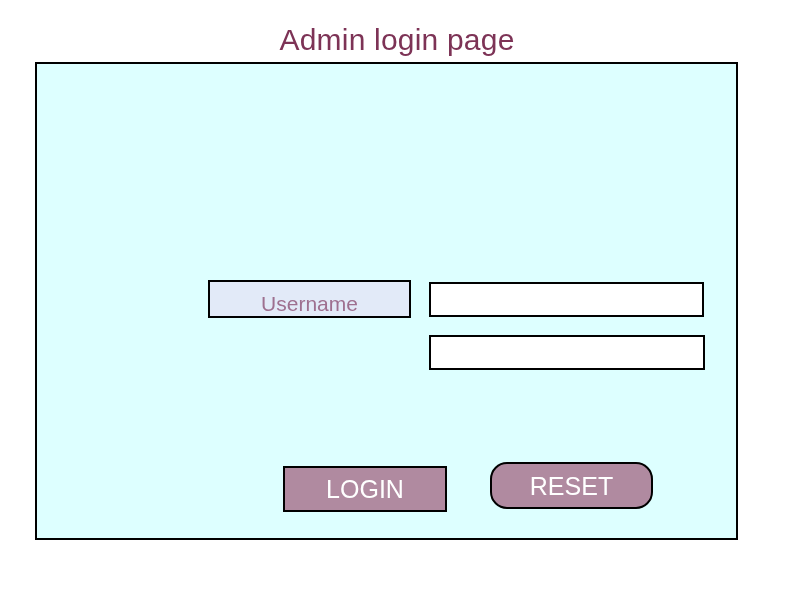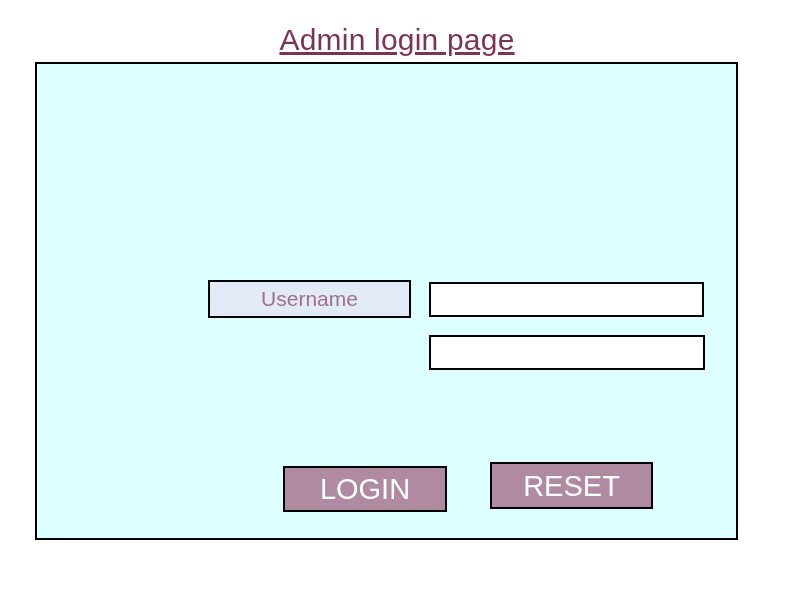--- a/index.html
+++ b/index.html
@@ -30,21 +30,20 @@
     position: absolute;
     left: 0;
     top: 22px;
     width: 794px;
     text-align: center;
     font-size: 30px;
     line-height: 36px;
     color: #7d3356;
     letter-spacing: 0.2px;
     white-space: nowrap;
-    text-decoration: underline;
   }
 
   
   #login-panel {
     position: absolute;
     left: 35px;
     top: 62px;
     width: 703px;
     height: 478px;
     background: #ddffff;
@@ -52,21 +51,21 @@
     box-sizing: border-box;
   }
 
   
   .field-label-box {
     position: absolute;
     background: #e2eaf8;
     border: 2px solid #000000;
     box-sizing: border-box;
     display: flex;
-    align-items: center;
+    align-items: flex-end;
     justify-content: center;
     color: #9e7090;
     font-size: 21px;
     line-height: 24px;
     white-space: nowrap;
   }
 
   .field-input {
     position: absolute;
     background: #ffffff;
@@ -86,33 +85,33 @@
   #password-input     { left: 392px; top: 271px; width: 276px; height: 35px; }
 
   
   .action-button {
     position: absolute;
     background: #b08aa0;
     border: 2px solid #000000;
     box-sizing: border-box;
     color: #ffffff;
     font-family: "Liberation Sans", sans-serif;
-    font-size: 29px;
+    font-size: 25px;
     line-height: 28px;
     display: flex;
     align-items: center;
     justify-content: center;
     white-space: nowrap;
     cursor: pointer;
     padding: 0;
     text-align: center;
   }
 
   #login-button { left: 246px; top: 402px; width: 164px; height: 46px; }
-  #reset-button { left: 453px; top: 398px; width: 163px; height: 47px; }
+  #reset-button { left: 453px; top: 398px; width: 163px; height: 47px; border-radius: 17px; }
 </style>
 </head>
 <body>
 
 <div id="slide">
 
   <div id="page-title">Admin login page</div>
 
   <div id="login-panel">
 

